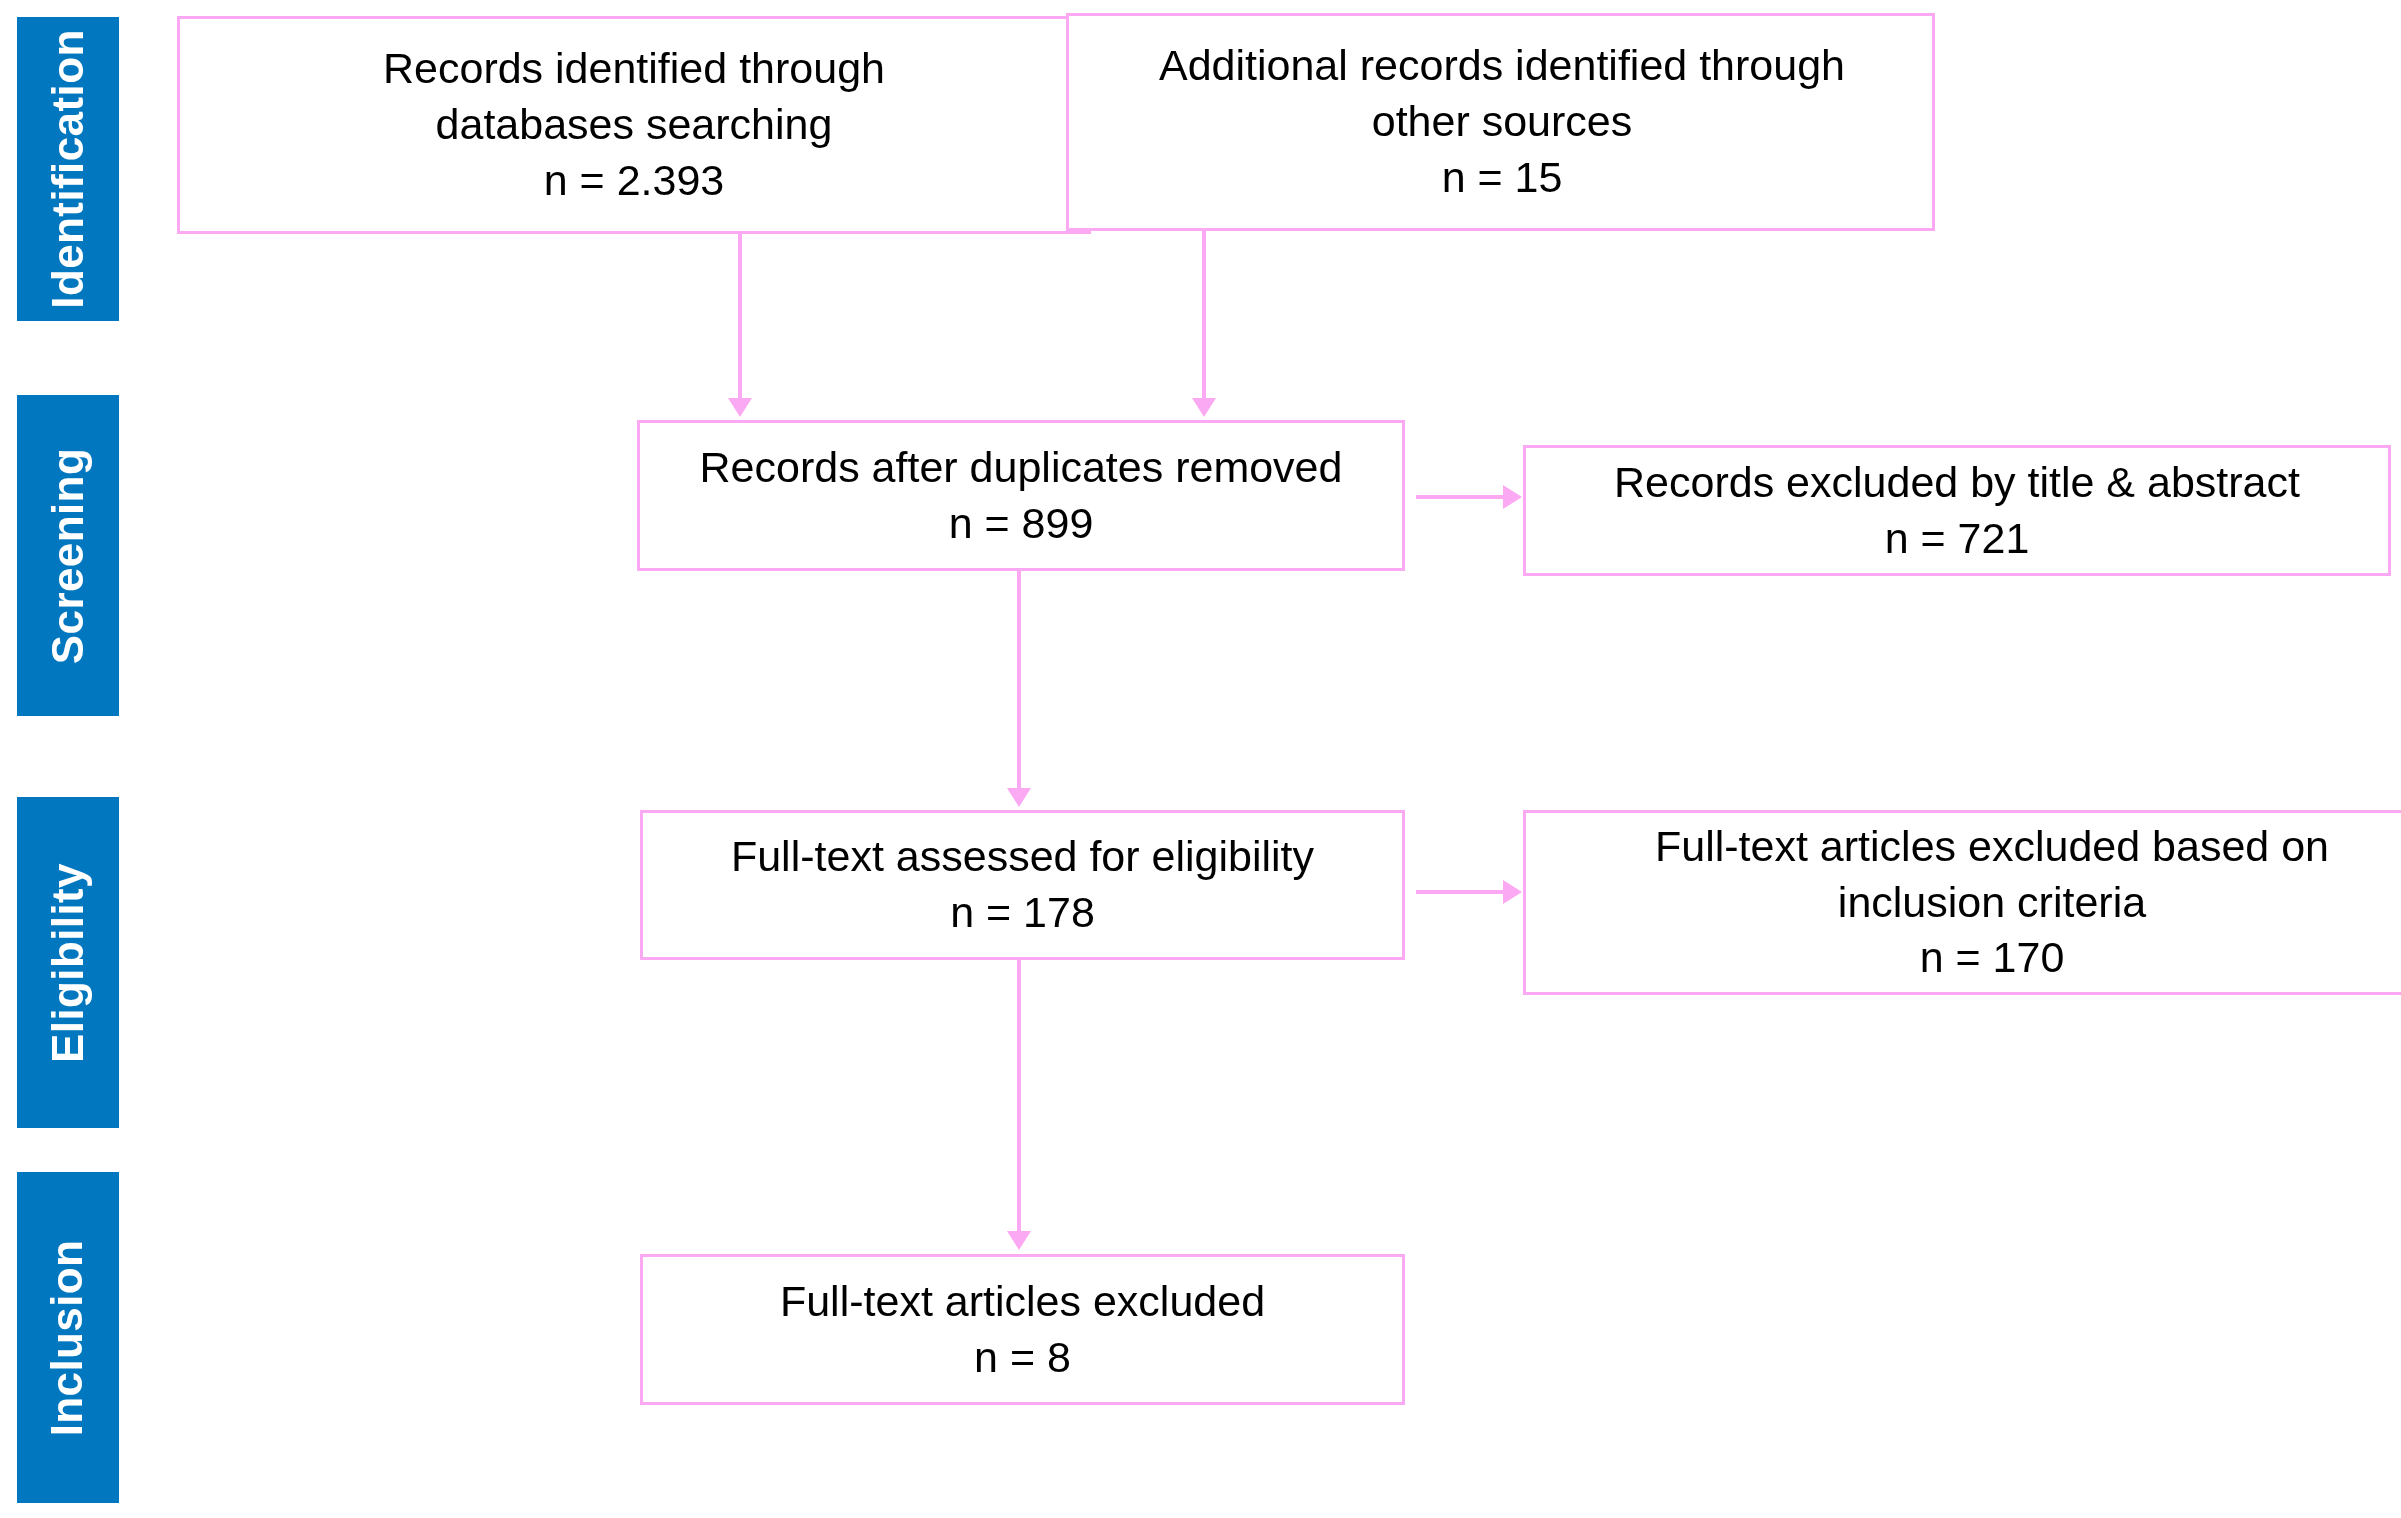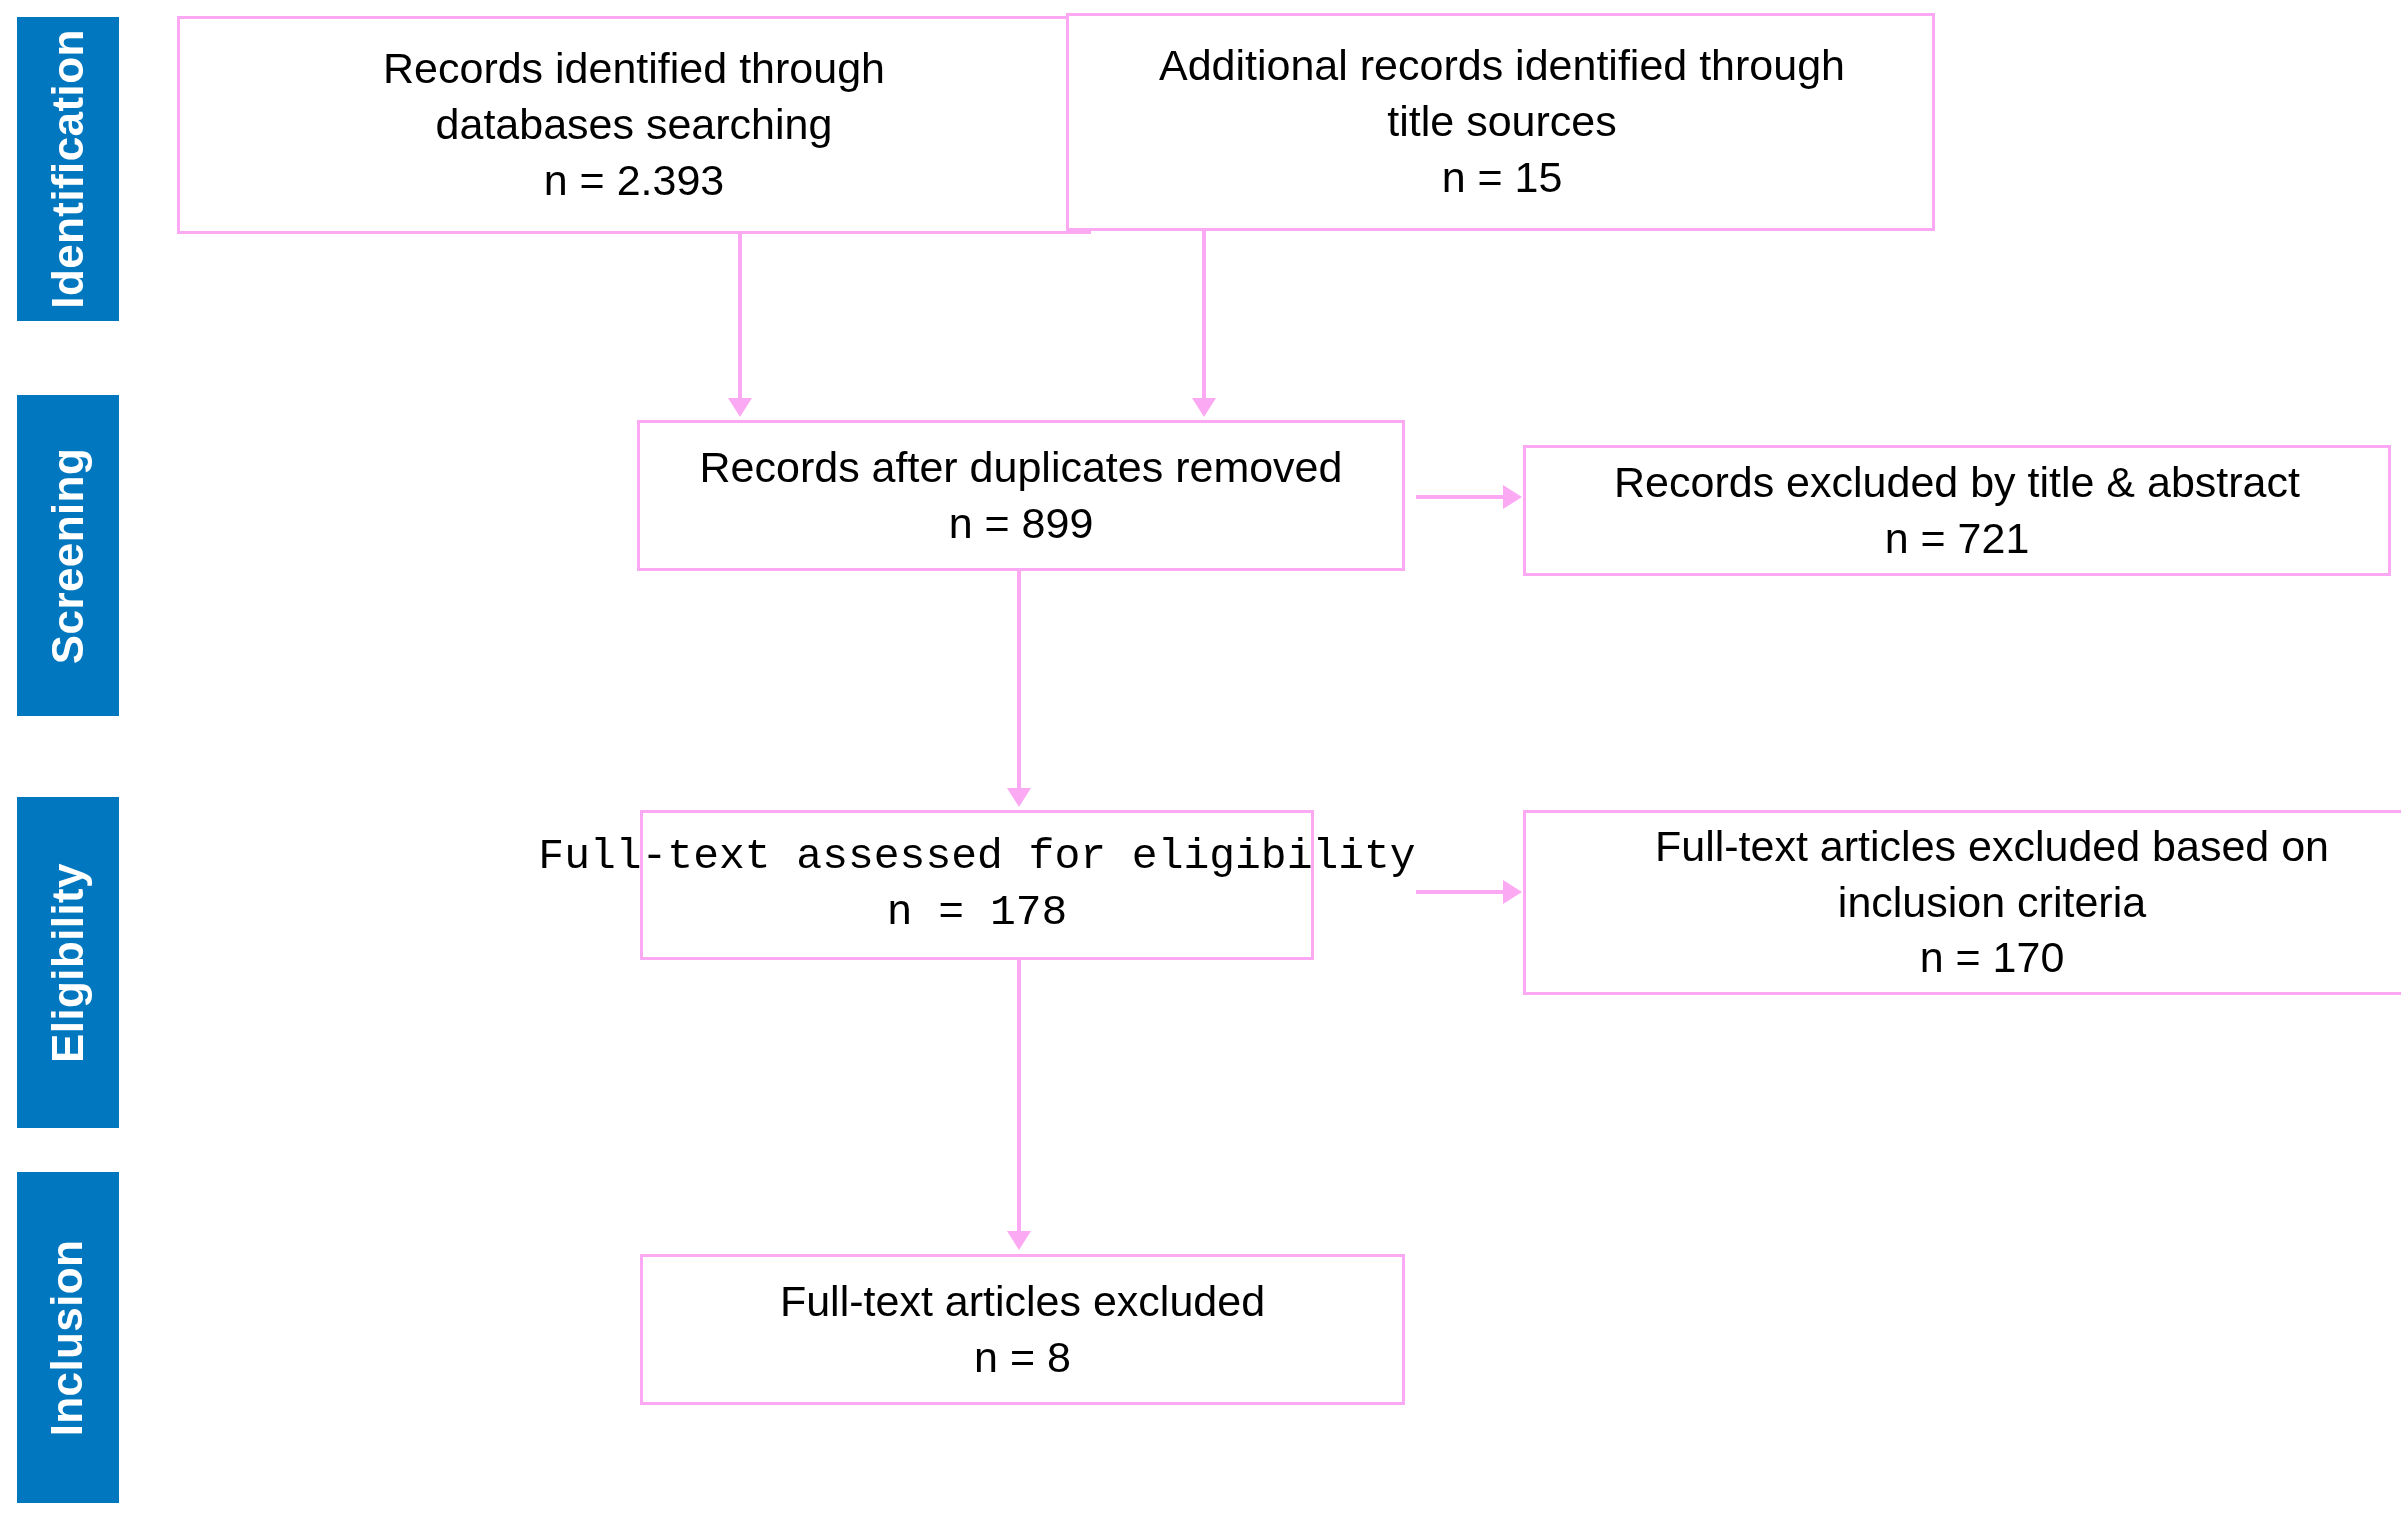--- a/index.html
+++ b/index.html
@@ -108,21 +108,21 @@
   </div>
 
   <div class="flow-box" style="left:177px; top:16px; width:914px; height:218px;">
     <div class="line">Records identified through</div>
     <div class="line">databases searching</div>
     <div class="line">n = 2.393</div>
   </div>
 
   <div class="flow-box" style="left:1066px; top:13px; width:869px; height:218px;padding-left:16px;">
     <div class="line">Additional records identified through</div>
-    <div class="line">title sources</div>
+    <div class="line">other sources</div>
     <div class="line">n = 15</div>
   </div>
 
   <div class="conn-v" style="left:738px; top:234px; height:166px;"></div>
   <div class="arrow-down" style="left:728px; top:398px;"></div>
 
   <div class="conn-v" style="left:1202px; top:231px; height:169px;"></div>
   <div class="arrow-down" style="left:1192px; top:398px;"></div>
 
   <div class="flow-box" style="left:637px; top:420px; width:768px; height:151px;align-items:center;">
@@ -134,21 +134,21 @@
   <div class="arrow-right" style="left:1503px; top:485px;"></div>
 
   <div class="flow-box" style="left:1523px; top:445px; width:868px; height:131px;">
     <div class="line">Records excluded by title &amp; abstract</div>
     <div class="line">n = 721</div>
   </div>
 
   <div class="conn-v" style="left:1017px; top:571px; height:218px;"></div>
   <div class="arrow-down" style="left:1007px; top:788px;"></div>
 
-  <div class="flow-box" style="left:640px; top:810px; width:674px; height:150px;font-family:Liberation Mono, monospace;">
+  <div class="flow-box" style="left:640px; top:810px; width:765px; height:150px;">
     <div class="line">Full-text assessed for eligibility</div>
     <div class="line">n = 178</div>
   </div>
 
   <div class="conn-h" style="left:1416px; top:890px; width:89px;"></div>
   <div class="arrow-right" style="left:1503px; top:880px;"></div>
 
   <div class="flow-box" style="left:1523px; top:810px; width:931px; height:185px;padding-left:20px;">
     <div class="line">Full-text articles excluded based on</div>
     <div class="line">inclusion criteria</div>

